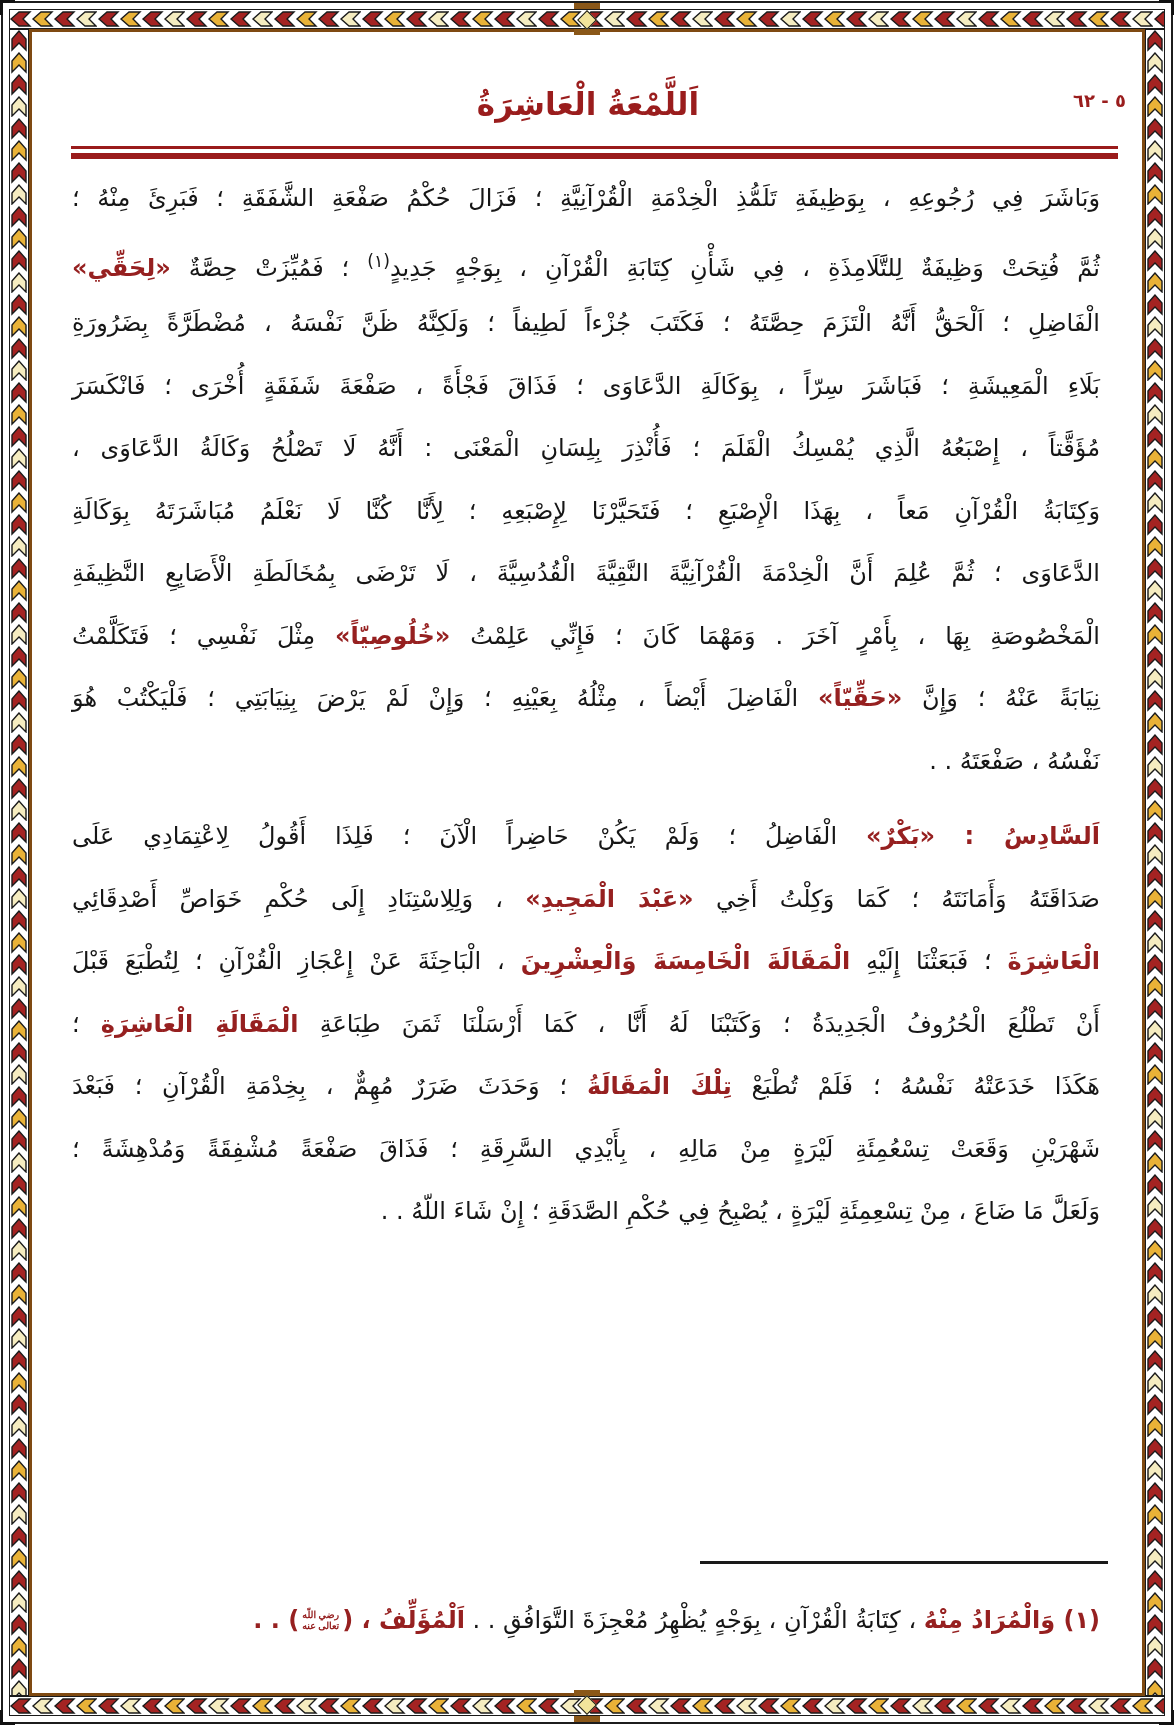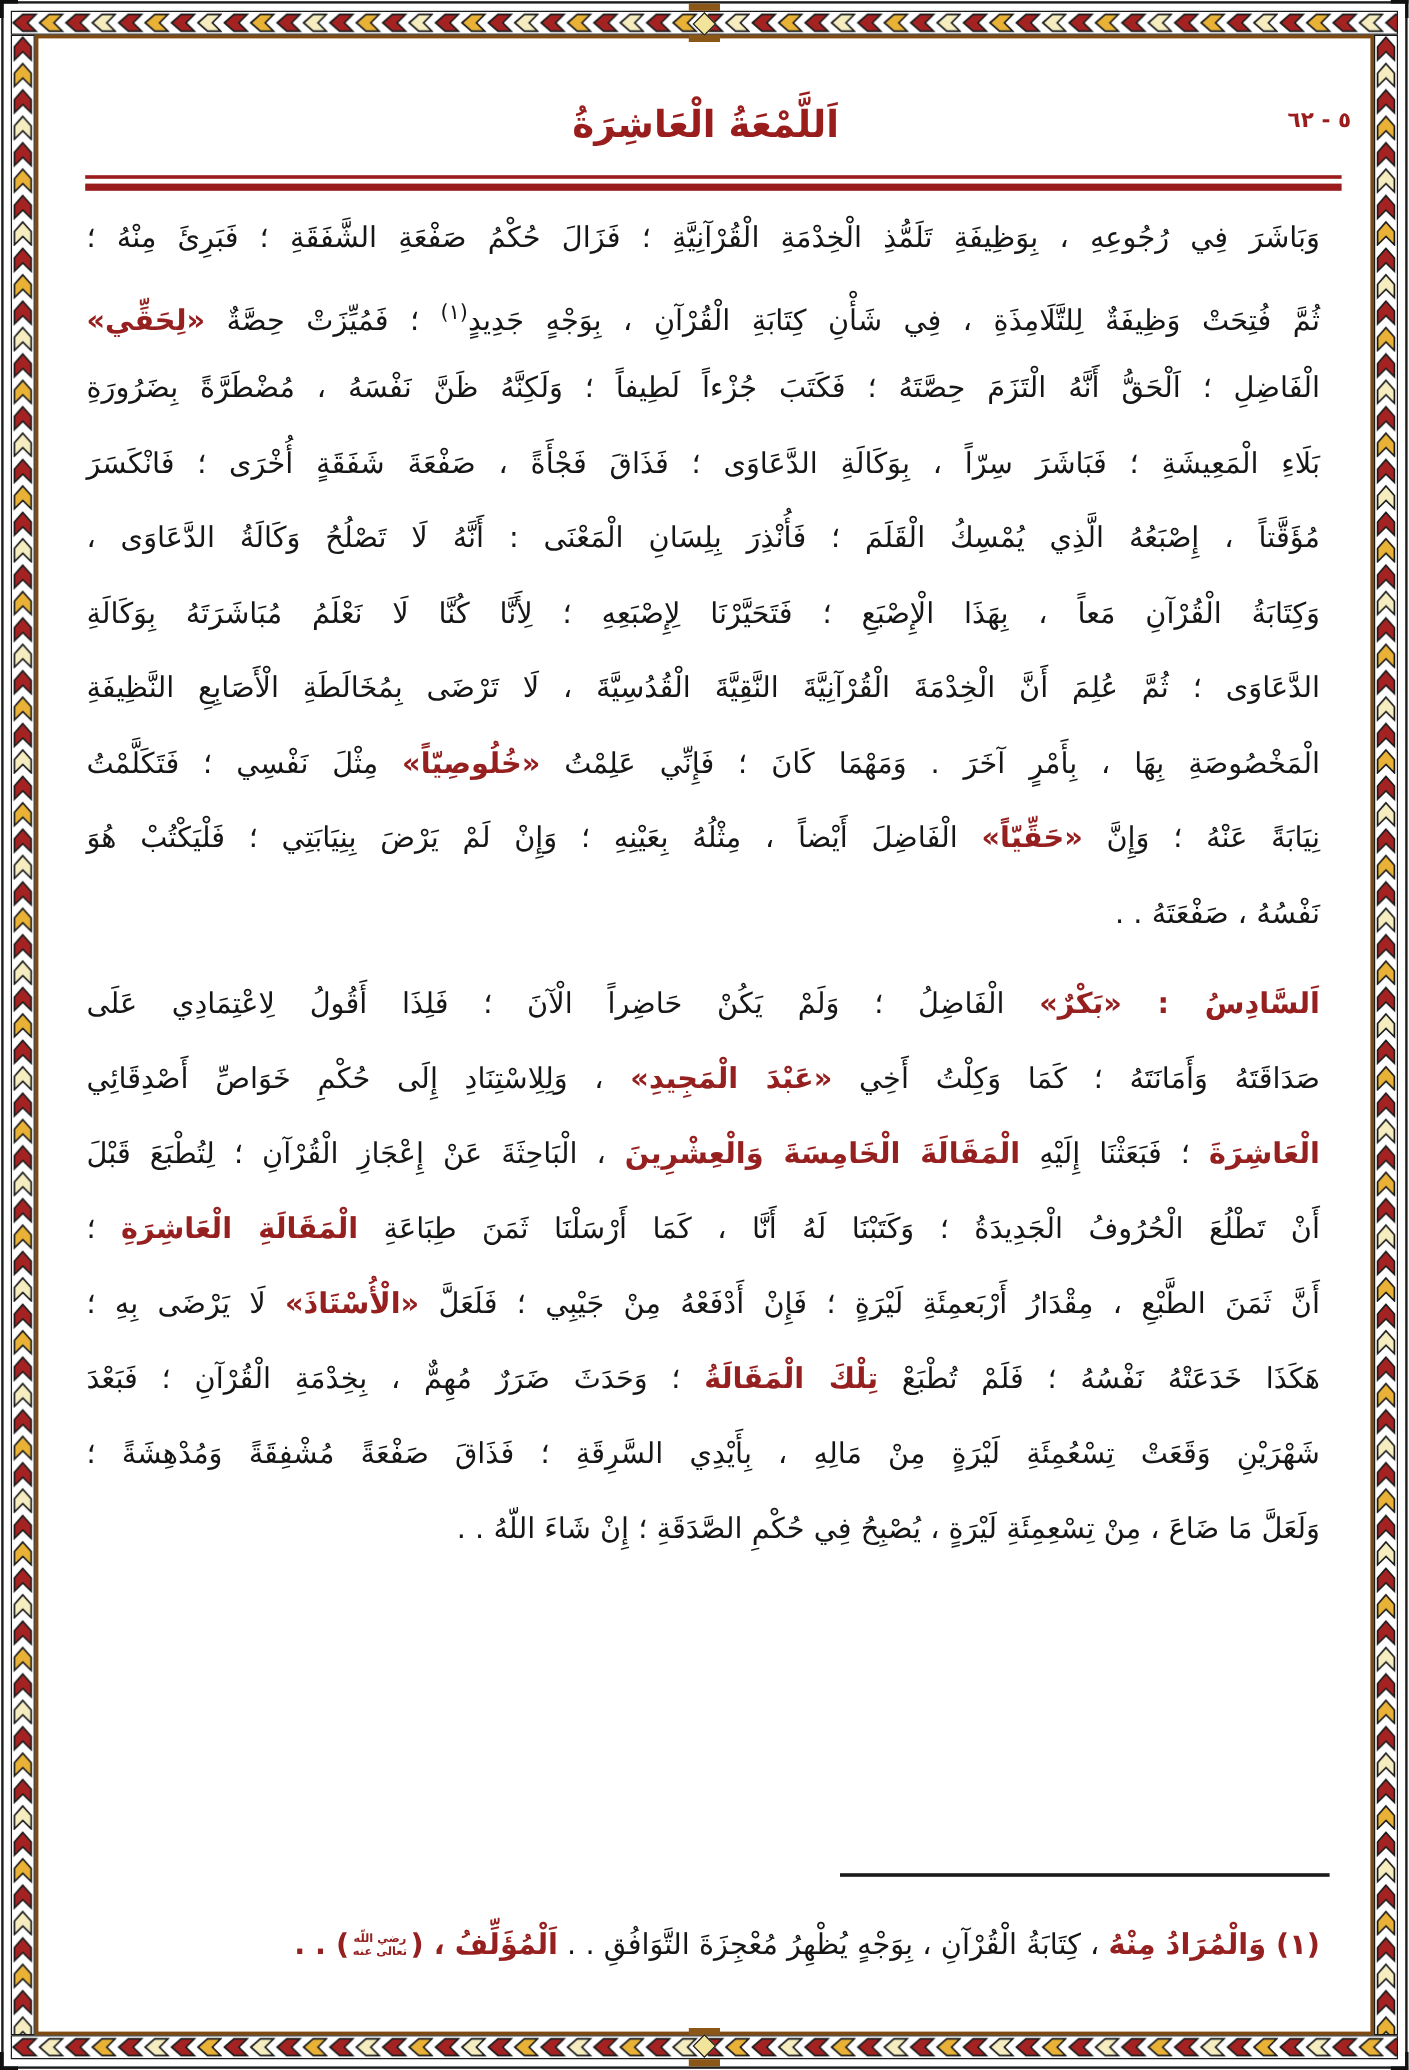--- a/index.html
+++ b/index.html
@@ -57,21 +57,21 @@
   
   .footnote-rule { position:absolute; top:1561px; right:66px; width:408px; height:3px; background:#1a1a1a; }
   .footnote {
     position:absolute; top:1588px; right:74px; left:72px;
     direction:rtl; text-align:right; font-size:24px; line-height:64px; color:#161616;
   }
   .seal {
     display:inline-block; vertical-align:middle; margin:0 3px;
     color:#962020; font-size:9.5px; line-height:1.2; font-weight:bold; text-align:center;
   }
-  .seal span { display:block; }
+  .seal span { display:block;font-family:Liberation Serif, serif; }
 </style>
 </head>
 <body>
 
 <div class="page">
 
   <div class="edge-line"></div>
 
   <svg class="chain chain-top" preserveAspectRatio="none">
     <defs>
@@ -155,21 +155,20 @@
         <div class="tline"><span class="seg-b">الدَّعَاوَى ؛ ثُمَّ عُلِمَ أَنَّ الْخِدْمَةَ الْقُرْآنِيَّةَ النَّقِيَّةَ الْقُدُسِيَّةَ ، لَا تَرْضَى بِمُخَالَطَةِ الْأَصَابِعِ النَّظِيفَةِ</span></div>
         <div class="tline"><span class="seg-b">الْمَخْصُوصَةِ بِهَا ، بِأَمْرٍ آخَرَ . وَمَهْمَا كَانَ ؛ فَإِنِّي عَلِمْتُ </span><span class="seg-r">«خُلُوصِيّاً»</span><span class="seg-b"> مِثْلَ نَفْسِي ؛ فَتَكَلَّمْتُ</span></div>
         <div class="tline"><span class="seg-b">نِيَابَةً عَنْهُ ؛ وَإِنَّ </span><span class="seg-r">«حَقِّيّاً»</span><span class="seg-b"> الْفَاضِلَ أَيْضاً ، مِثْلُهُ بِعَيْنِهِ ؛ وَإِنْ لَمْ يَرْضَ بِنِيَابَتِي ؛ فَلْيَكْتُبْ هُوَ</span></div>
         <div class="tline tlast"><span class="seg-b">نَفْسُهُ ، صَفْعَتَهُ . .</span></div>
       </div>
       <div class="para">
         <div class="tline"><span class="seg-r">اَلسَّادِسُ : «بَكْرٌ»</span><span class="seg-b"> الْفَاضِلُ ؛ وَلَمْ يَكُنْ حَاضِراً الْآنَ ؛ فَلِذَا أَقُولُ لِاعْتِمَادِي عَلَى</span></div>
         <div class="tline"><span class="seg-b">صَدَاقَتَهُ وَأَمَانَتَهُ ؛ كَمَا وَكِلْتُ أَخِي </span><span class="seg-r">«عَبْدَ الْمَجِيدِ»</span><span class="seg-b"> ، وَلِلِاسْتِنَادِ إِلَى حُكْمِ خَوَاصِّ أَصْدِقَائِي</span></div>
         <div class="tline"><span class="seg-r">الْعَاشِرَةَ</span><span class="seg-b"> ؛ فَبَعَثْنَا إِلَيْهِ </span><span class="seg-r">الْمَقَالَةَ الْخَامِسَةَ وَالْعِشْرِينَ</span><span class="seg-b"> ، الْبَاحِثَةَ عَنْ إِعْجَازِ الْقُرْآنِ ؛ لِتُطْبَعَ قَبْلَ</span></div>
         <div class="tline"><span class="seg-b">أَنْ تَطْلُعَ الْحُرُوفُ الْجَدِيدَةُ ؛ وَكَتَبْنَا لَهُ أَنَّا ، كَمَا أَرْسَلْنَا ثَمَنَ طِبَاعَةِ </span><span class="seg-r">الْمَقَالَةِ الْعَاشِرَةِ</span><span class="seg-b"> ؛</span></div>
-        <div class="tline"><span class="seg-b">أَنَّ ثَمَنَ الطَّبْعِ ، مِقْدَارُ أَرْبَعمِئَةِ لَيْرَةٍ ؛ فَإِنْ أَدْفَعْهُ مِنْ جَيْبِي ؛ فَلَعَلَّ </span><span class="seg-r">«الْأُسْتَاذَ»</span><span class="seg-b"> لَا يَرْضَى بِهِ ؛</span></div>
         <div class="tline"><span class="seg-b">هَكَذَا خَدَعَتْهُ نَفْسُهُ ؛ فَلَمْ تُطْبَعْ </span><span class="seg-r">تِلْكَ الْمَقَالَةُ</span><span class="seg-b"> ؛ وَحَدَثَ ضَرَرٌ مُهِمٌّ ، بِخِدْمَةِ الْقُرْآنِ ؛ فَبَعْدَ</span></div>
         <div class="tline"><span class="seg-b">شَهْرَيْنِ وَقَعَتْ تِسْعُمِئَةِ لَيْرَةٍ مِنْ مَالِهِ ، بِأَيْدِي السَّرِقَةِ ؛ فَذَاقَ صَفْعَةً مُشْفِقَةً وَمُدْهِشَةً ؛</span></div>
         <div class="tline tlast"><span class="seg-b">وَلَعَلَّ مَا ضَاعَ ، مِنْ تِسْعِمِئَةِ لَيْرَةٍ ، يُصْبِحُ فِي حُكْمِ الصَّدَقَةِ ؛ إِنْ شَاءَ اللّهُ . .</span></div>
       </div>
     </div>
 
   <div class="footnote-rule"></div>
   <div class="footnote" id="footnote-line"><span class="seg-r">(١) وَالْمُرَادُ مِنْهُ</span><span class="seg-b"> ، كِتَابَةُ الْقُرْآنِ ، بِوَجْهٍ يُظْهِرُ مُعْجِزَةَ التَّوَافُقِ . . </span><span class="seg-r">اَلْمُؤَلِّفُ ، (</span><span class="seal"><span>رضي اللّه</span><span>تعالى عنه</span></span><span class="seg-r">) . .</span></div>
 
 </div>

